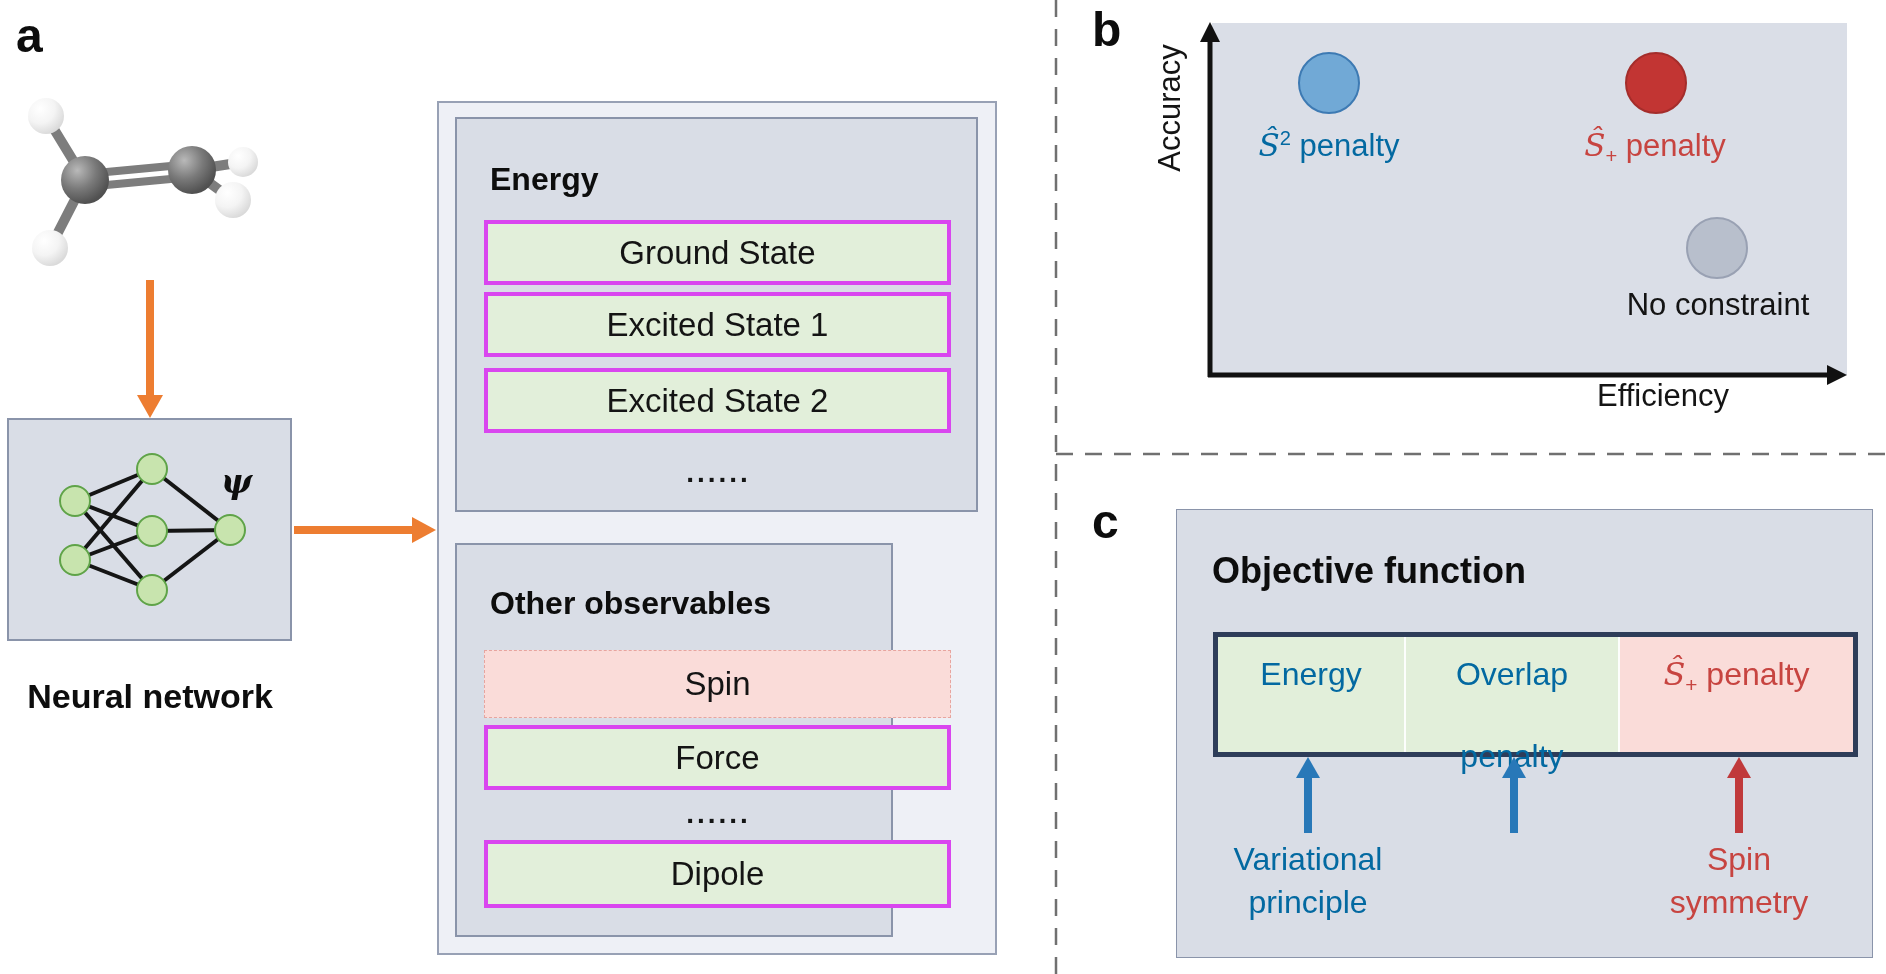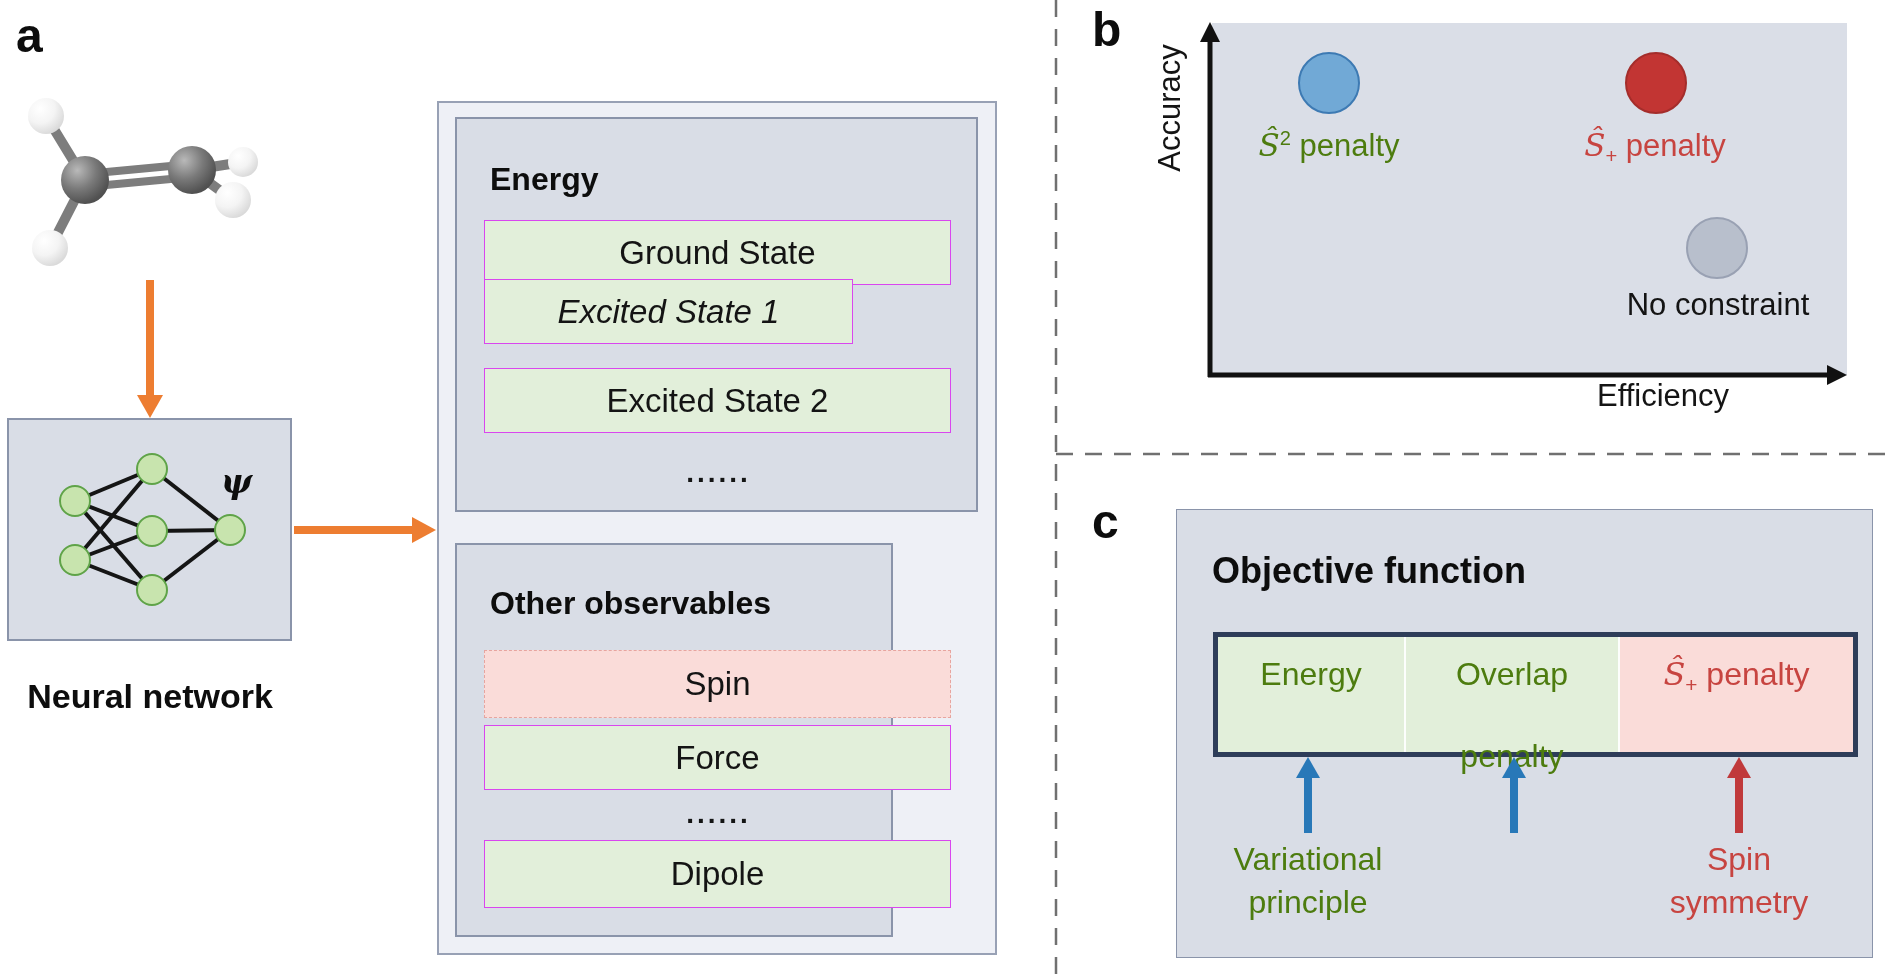--- a/index.html
+++ b/index.html
@@ -8,21 +8,21 @@
   .abs{position:absolute;}
   .panel-letter{font-size:48px;font-weight:900;color:#0d0d0d;line-height:1;z-index:4;}
 
   
   .graybox{background:#d9dde6;border:2px solid #8a94aa;box-sizing:border-box;}
   .outerbox{background:#eef0f6;border:2px solid #98a1b5;box-sizing:border-box;}
 
   
   .row{box-sizing:border-box;display:flex;align-items:center;justify-content:center;
        font-size:33px;color:#141414;z-index:2;}
-  .row-green{background:#e2efda;border:1px solid #d946ef;}
+  .row-green{background:#e2efda;border:4px solid #d946ef;}
   .row-pink{background:#fadcd9;border:1px dashed #e7a59f;}
   .box-heading{font-size:32px;font-weight:bold;color:#0d0d0d;z-index:2;}
   .dots{font-size:28px;font-weight:bold;letter-spacing:3px;color:#141414;text-align:center;z-index:2;}
 
   
   .atom{position:absolute;border-radius:50%;z-index:6;}
   .c-atom{background:radial-gradient(circle at 34% 30%, #b9b9b9 0%, #7a7a7a 40%, #525252 72%, #404040 100%);}
   .h-atom{background:radial-gradient(circle at 34% 30%, #ffffff 0%, #f4f4f4 42%, #d8d8d8 78%, #c3c3c3 100%);}
 
   
@@ -32,21 +32,21 @@
        font-size:33px;color:#0d0d0d;z-index:6;}
   .nn-caption{width:300px;text-align:center;font-size:34px;font-weight:bold;line-height:45px;color:#0d0d0d;}
 
   
   .plot-bg{background:#dadee7;}
   .dot{position:absolute;border-radius:50%;box-sizing:border-box;z-index:3;}
   .dot-blue{background:#71a9d6;border:2px solid #3d7ab3;}
   .dot-red{background:#c23533;border:2px solid #a42d2b;}
   .dot-gray{background:#b8bfcc;border:2px solid #99a1b3;}
   .pt-label{text-align:center;font-size:31px;z-index:3;}
-  .blue{color:#4d7c0f;} .red{color:#c74440;}
+  .blue{color:#0369a1;} .red{color:#c74440;}
   .axis-label{font-size:31px;color:#141414;z-index:3;}
   .shat{font-style:italic;font-family:"DejaVu Serif",serif;}
   sup,sub{font-size:65%;}
 
   
   .obj-bar{display:flex;border:5px solid #2e3d59;box-sizing:border-box;z-index:2;}
   .obj-cell{display:flex;flex-direction:column;align-items:center;padding-top:16px;
             font-size:32px;line-height:42px;box-sizing:border-box;}
   .annot{position:absolute;width:310px;text-align:center;font-size:32px;line-height:43px;z-index:2;}
 
@@ -79,21 +79,21 @@
 
   <div class="abs nn-caption" style="left:0px;top:674px;">
     <div>Neural network</div>
   </div>
 
   <div class="abs outerbox" style="left:437px;top:101px;width:560px;height:854px;"></div>
 
   <div class="abs graybox" style="left:455px;top:117px;width:523px;height:395px;">
     <div class="abs box-heading" style="left:33px;top:42px;">Energy</div>
     <div class="abs row row-green" style="left:27px;top:101px;width:467px;height:65px;">Ground State</div>
-    <div class="abs row row-green" style="left:27px;top:160px;width:369px;height:65px;font-style:italic;">Excited State 1</div>
+    <div class="abs row row-green" style="left:27px;top:173px;width:467px;height:65px;">Excited State 1</div>
     <div class="abs row row-green" style="left:27px;top:249px;width:467px;height:65px;">Excited State 2</div>
     <div class="abs dots" style="left:0px;top:338px;width:523px;">......</div>
   </div>
 
   <div class="abs graybox" style="left:455px;top:543px;width:438px;height:394px;">
     <div class="abs box-heading" style="left:33px;top:40px;">Other observables</div>
     <div class="abs row row-pink" style="left:27px;top:105px;width:467px;height:68px;">Spin</div>
     <div class="abs row row-green" style="left:27px;top:180px;width:467px;height:65px;">Force</div>
     <div class="abs dots" style="left:0px;top:253px;width:523px;">......</div>
     <div class="abs row row-green" style="left:27px;top:295px;width:467px;height:68px;">Dipole</div>

